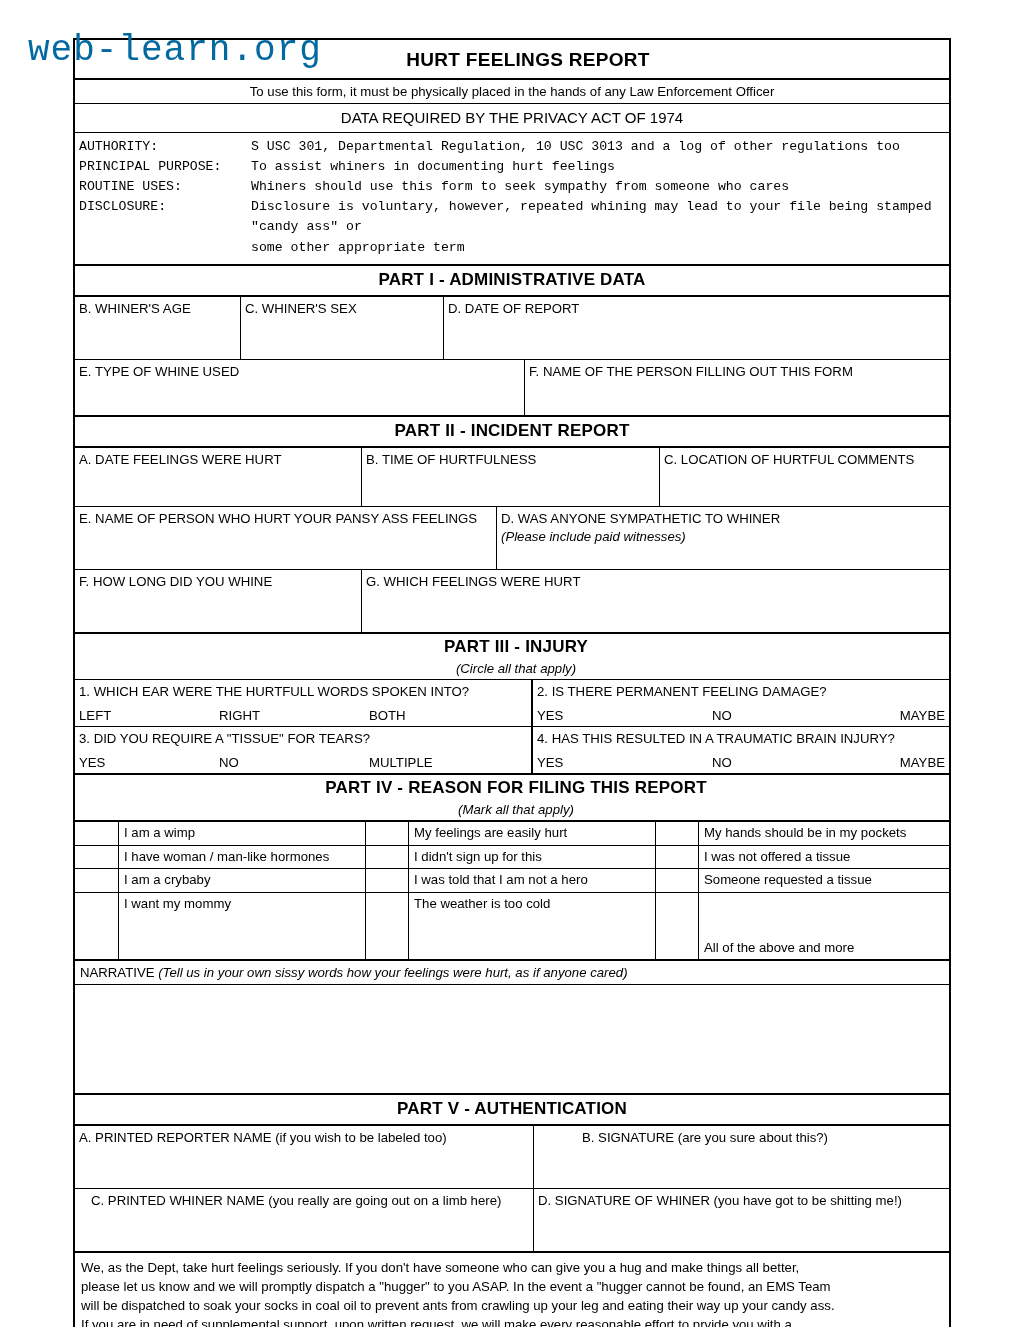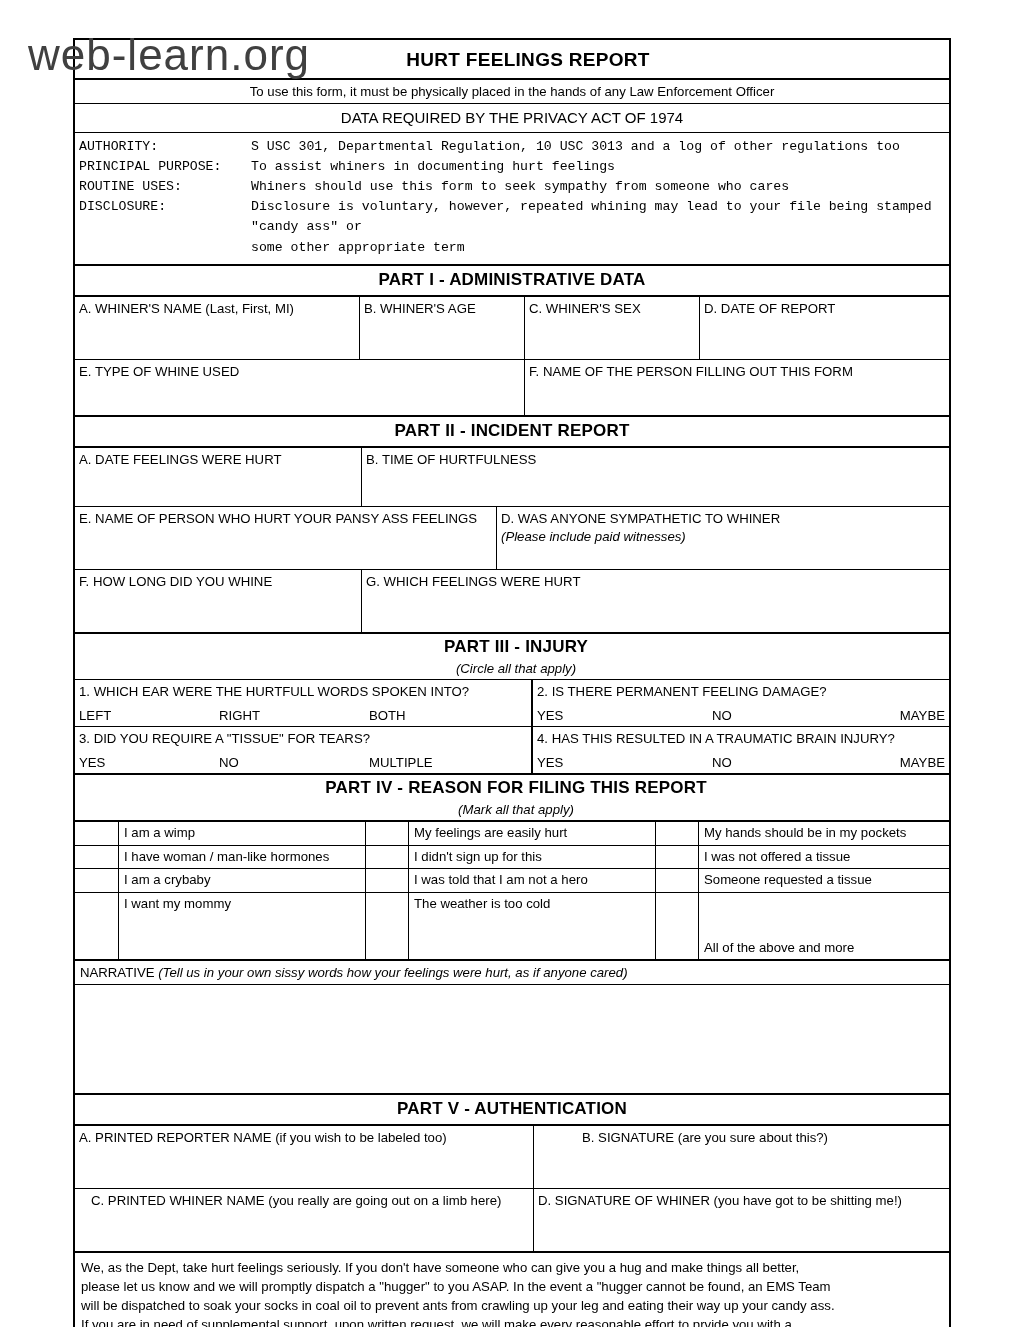--- a/index.html
+++ b/index.html
@@ -15,24 +15,24 @@
     font-family: "Liberation Sans", sans-serif;
     color: #000000;
     overflow: hidden;
   }
 
   
   #watermark {
     position: absolute;
     left: 28px;
     top: 33px;
-    font-family: Liberation Sans, sans-serif;
-    font-size: 44px;
+    font-family: Liberation Mono, monospace;
+    font-size: 36px;
     letter-spacing: 1px;
-    color: #404040;
+    color: #0369a1;
     z-index: 5;
     white-space: nowrap;
     line-height: 1;
   }
 
   
   #form {
     position: absolute;
     left: 73px;
     top: 38px;
@@ -194,33 +194,29 @@
         <div class="pval">some other appropriate term</div>
       </div>
     </div>
   </div>
 
   <div class="row thick">
     <div class="cell banner">PART I - ADMINISTRATIVE DATA</div>
   </div>
 
   <div class="row">
-    <div class="cell tall-62" style="flex:0 0 284px;">
-      <span>A. WHINER'S NAME (Last, First, MI)</span>
-      <div></div>
-    </div>
     <div class="cell tall-62" style="flex:0 0 165px;">
       <span>B. WHINER'S AGE</span>
       <div></div>
     </div>
     <div class="cell tall-62" style="flex:0 0 175px;">
       <span>C. WHINER'S SEX</span>
       <div></div>
     </div>
-    <div class="cell tall-62" style="flex:1;">
+    <div class="cell tall-62" style="flex:1;margin-left:28px;">
       <span>D. DATE OF REPORT</span>
       <div></div>
     </div>
   </div>
 
   <div class="row thick">
     <div class="cell tall-55" style="flex:0 0 449px;">
       <span>E. TYPE OF WHINE USED</span>
       <div></div>
     </div>
@@ -234,20 +230,24 @@
     <div class="cell banner">PART II - INCIDENT REPORT</div>
   </div>
 
   <div class="row">
     <div class="cell tall-58" style="flex:0 0 286px;">
       <span>A. DATE FEELINGS WERE HURT</span>
       <div></div>
     </div>
     <div class="cell tall-58" style="flex:0 0 298px;">
       <span>B. TIME OF HURTFULNESS</span>
+      <div></div>
+    </div>
+    <div class="cell tall-58" style="flex:1;">
+      <span>C. LOCATION OF HURTFUL COMMENTS</span>
       <div></div>
     </div>
   </div>
 
   <div class="row">
     <div class="cell tall-62" style="flex:1;">
       <span class="nowrap">E. NAME OF PERSON WHO HURT YOUR PANSY ASS FEELINGS</span>
       <div></div>
     </div>
     <div class="cell tall-62" style="flex:0 0 453px;">

